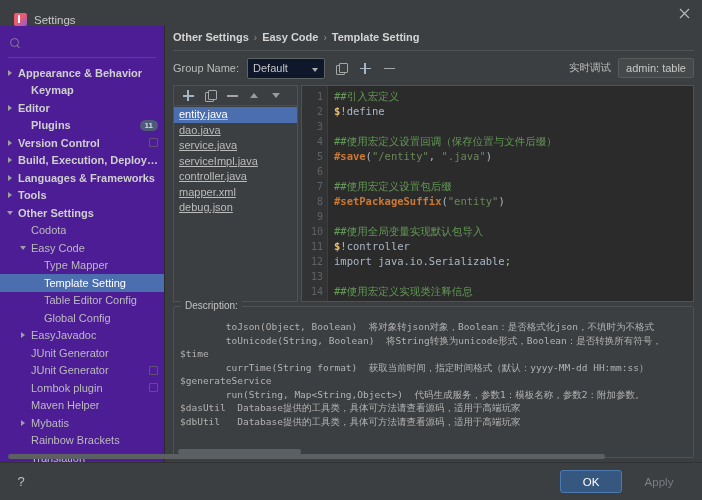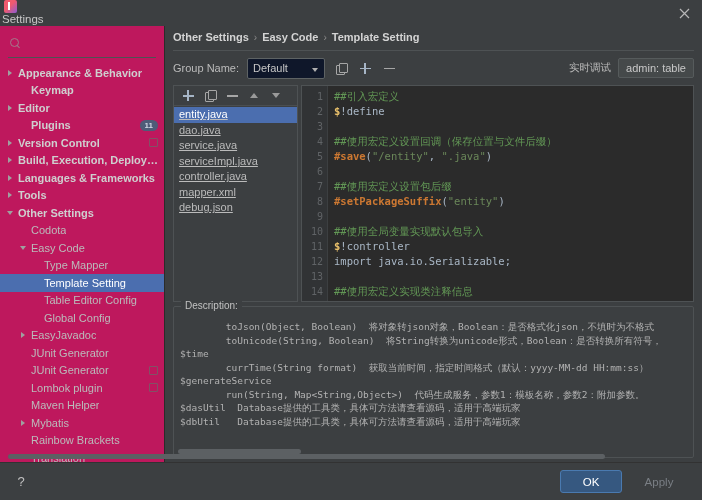--- a/index.html
+++ b/index.html
@@ -6,22 +6,22 @@
   html, body {
     width: 702px; height: 500px;
     background: #3c3f41;
     font-family: "Liberation Sans", sans-serif;
     overflow: hidden;
   }
   body { position: relative; color: #bbbbbb; font-size: 11px; }
 
   
   #titlebar {
-    height: 26px; background: #3c3f41; display:flex; align-items:flex-start;
-    padding: 0 2px; position:relative;flex-direction:column;
+    height: 26px; background: #3c3f41; display:flex; align-items:flex-end;
+    padding: 0 12px; position:relative;
   }
   #app-icon {
     width:13px; height:13px; margin-right:7px; margin-left:2px;
     background: linear-gradient(135deg,#f05a6e 0%, #f05a6e 45%, #8a5bd6 100%);
     border-radius:2px; position:relative; flex:none;
   }
   #app-icon::after{
     content:""; position:absolute; left:4px; top:2px; width:2px; height:8px;
     background:#ffffff;
   }
@@ -30,21 +30,21 @@
     position:absolute; right:10px; top:5px; width:16px; height:16px;
     display:flex; align-items:center; justify-content:center; cursor:pointer;
   }
   #close-btn svg { display:block; }
 
   
   #content { position:absolute; top:26px; left:0; right:0; bottom:38px; display:flex; }
 
   
   #sidebar {
-    width: 165px; background:#be185d; border-right:1px solid #2b2b2b;
+    width: 165px; background:#4c1d95; border-right:1px solid #2b2b2b;
     display:flex; flex-direction:column; flex:none;
   }
   #search-box {
     height:28px; margin:4px 8px 2px 8px; display:flex; align-items:center;
     border-bottom:1px solid #4e5254;
   }
   .search-glyph { width:12px; height:12px; margin-left:2px; position:relative; opacity:.75;}
   .search-glyph::before{
     content:""; position:absolute; width:7px;height:7px; border:1.4px solid #9a9a9a;
     border-radius:50%; left:0; top:0;

